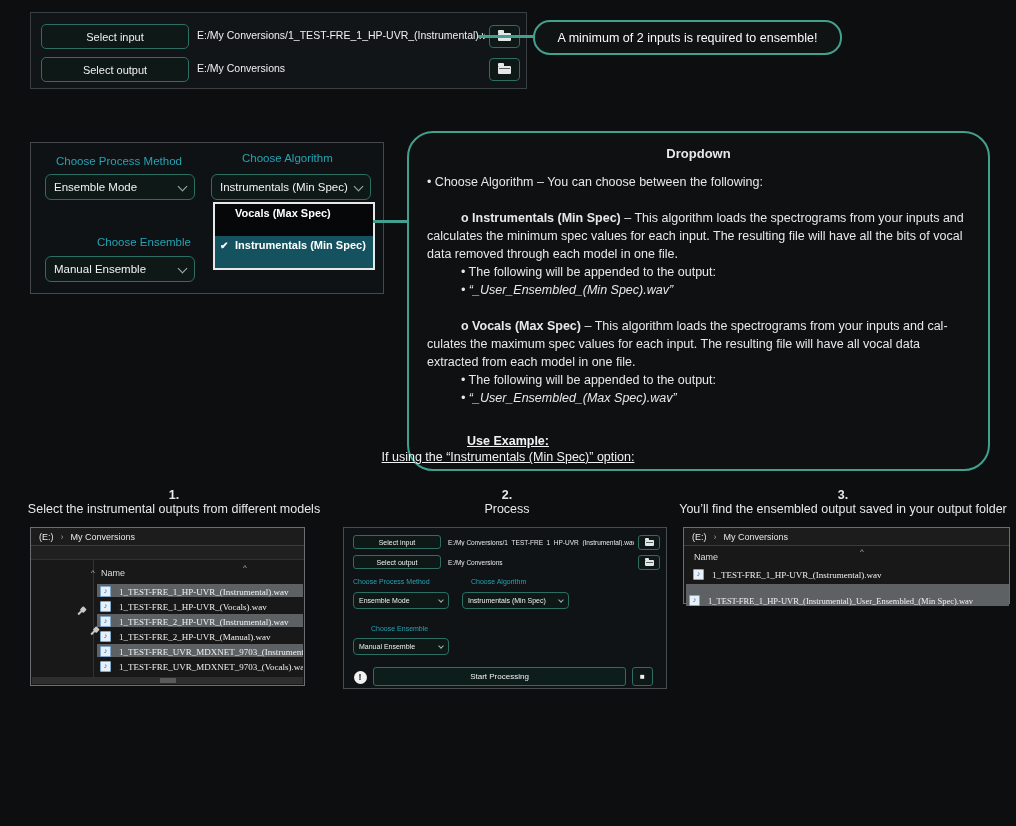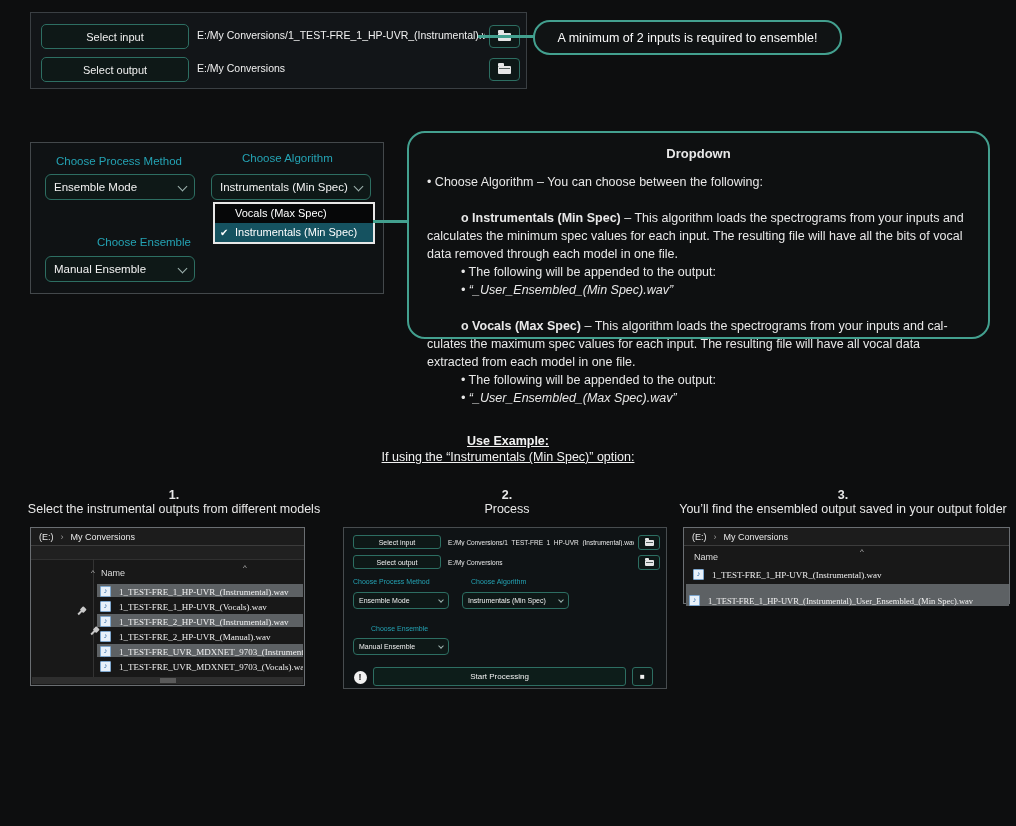--- a/index.html
+++ b/index.html
@@ -25,26 +25,26 @@
   .folder::after{content:"";position:absolute;top:2px;left:1px;right:1px;height:1px;background:#55605e;}
   .callout-pill{left:533px;top:20px;width:305px;height:31px;border:2.5px solid #43a08f;border-radius:17px;
                 background:#101314;display:flex;align-items:center;justify-content:center;font-size:12.5px;color:#fafafa;z-index:6;}
 
   
   .opt-panel{left:30px;top:142px;width:352px;height:150px;background:#0f1214;border:1px solid #43484b;}
   .teal-label{position:absolute;color:#24a3b4;font-size:11.5px;white-space:nowrap;}
   .dd{position:absolute;height:26px;background:#0e1817;border:1px solid #2d6e62;border-radius:6px;
       color:#f2f2f2;font-size:11.5px;display:flex;align-items:center;padding:0 8px;box-sizing:border-box;justify-content:space-between;}
   .menu{position:absolute;left:182px;top:59px;width:158px;background:#060708;border:2px solid #e8e8e8;z-index:4;}
-  .menu-item{position:relative;height:19px;line-height:19px;font-size:11px;font-weight:normal;color:#fff;padding-left:20px;white-space:nowrap;}
+  .menu-item{position:relative;height:32px;line-height:19px;font-size:11px;font-weight:bold;color:#fff;padding-left:20px;white-space:nowrap;}
   .menu-item.sel{background:#155260;}
   .menu-check{position:absolute;left:5px;top:0;font-size:10px;}
 
   
-  .doc-box{left:407px;top:131px;width:583px;height:208px;border:2.5px solid #43a08f;border-radius:18px;
+  .doc-box{left:407px;top:131px;width:583px;height:340px;border:2.5px solid #43a08f;border-radius:26px;
            background:#0e1011;box-sizing:border-box;padding:12px 18px 0 18px;font-size:12.5px;line-height:18px;color:#eceary;}
   .doc-box .title{text-align:center;font-weight:bold;font-size:13px;margin:0 0 10px 0;}
   .doc-box p{margin:0;}
   .doc-box .intro{margin-bottom:18px;}
   .doc-box .para{text-indent:34px;}
   .doc-box .sub{margin-left:34px;}
   .doc-box .file{font-style:italic;}
   .doc-box .gap{height:18px;}
 
   

